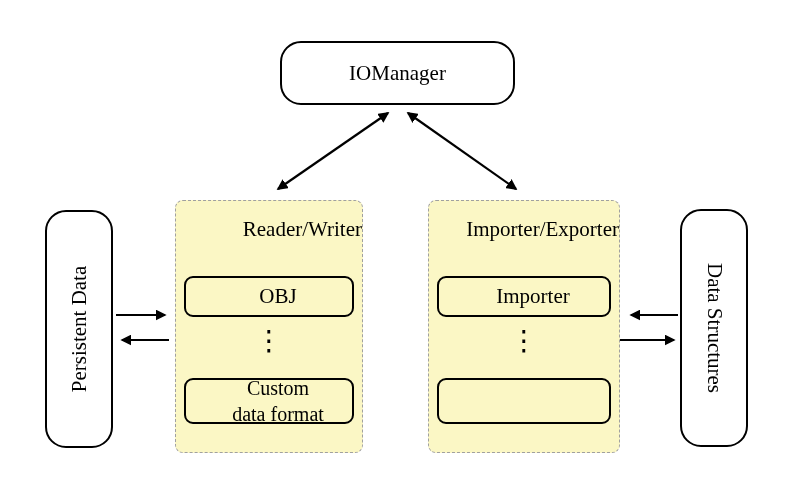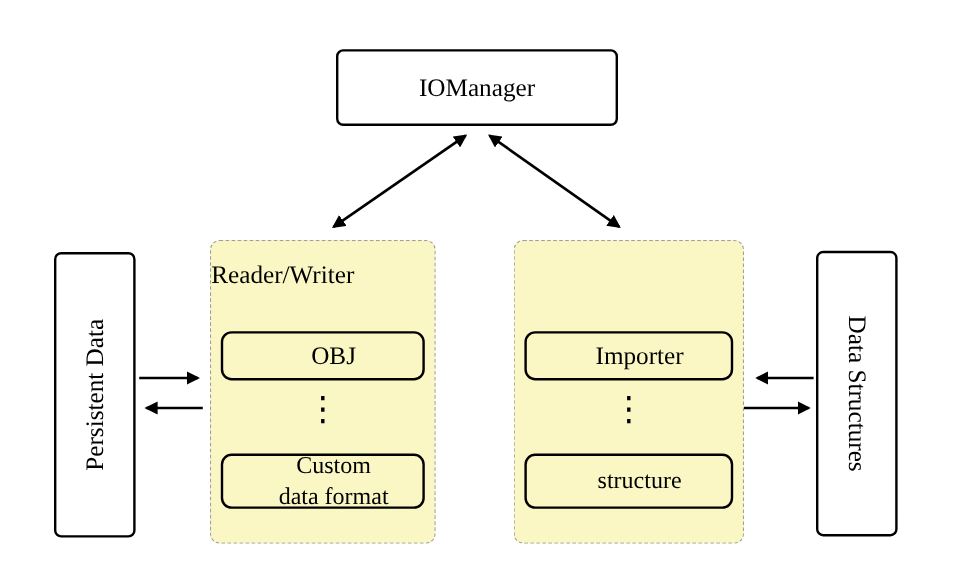--- a/index.html
+++ b/index.html
@@ -3,37 +3,37 @@
 <meta charset="utf-8">
 <style>
   html,body{margin:0;padding:0;background:#ffffff;}
   .stage{
     position:relative;width:800px;height:489px;background:#ffffff;overflow:hidden;
     font-family:"Liberation Serif","DejaVu Serif",serif;color:#000;
   }
   .arrows{position:absolute;left:0;top:0;}
   .arrows line{stroke:#000;stroke-width:2.2;}
   .node{
-    position:absolute;border:2.5px solid #000;border-radius:6px;background:#fff;
+    position:absolute;border:2.5px solid #000;border-radius:21px;background:#fff;
     display:flex;align-items:center;justify-content:center;box-sizing:border-box;
   }
   .io-node{left:280px;top:41px;width:235px;height:64px;font-size:21px;}
   .side-node{width:68px;background:#fff;}
   .side-node.left{left:45px;top:210px;height:238px;}
   .side-node.right{left:680px;top:209px;height:238px;}
   .vlabel{position:absolute;top:50%;left:50%;white-space:nowrap;font-size:21px;}
   .rot-ccw{transform:translate(-50%,-50%) rotate(-90deg);}
   .rot-cw{transform:translate(-50%,-50%) rotate(90deg);}
   .panel{
     position:absolute;top:200px;height:253px;background:#fbf7c5;
     border:1.5px dashed #a0a0a0;border-radius:8px;box-sizing:border-box;
   }
   .panel.left{left:175px;width:188px;}
   .panel.right{left:428px;width:192px;}
-  .panel-title{position:absolute;left:0;right:0;top:16px;text-align:left;font-size:21px;}
+  .panel-title{position:absolute;left:0;right:0;top:16px;text-align:right;font-size:21px;}
   .inner-node{
     position:absolute;border:2.5px solid #000;border-radius:9px;background:transparent;
     display:flex;flex-direction:column;align-items:center;justify-content:center;
     box-sizing:border-box;text-align:center;font-size:20px;line-height:1.3;padding-left:18px;
   }
   .slot-top{left:8px;top:75px;right:8px;height:41px;font-size:21px;}
   .slot-bottom{left:8px;top:177px;right:8px;height:46px;}
   .vdots{
     position:absolute;left:0;right:0;top:126px;text-align:center;
     font-family:"DejaVu Sans",sans-serif;font-size:28px;line-height:1;color:#000;
@@ -78,24 +78,24 @@
     <div class="vdots">
       <span>⋮</span>
     </div>
     <div class="inner-node slot-bottom">
       <span>Custom</span>
       <span>data format</span>
     </div>
   </div>
 
   <div class="panel right">
+    <div class="panel-title">Importer/Exporter</div>
     <div class="inner-node slot-top">
       <span>Importer</span>
     </div>
     <div class="vdots">
       <span>⋮</span>
     </div>
     <div class="inner-node slot-bottom">
-      <span>structure</span>
     </div>
   </div>
 
 </div>
 
 </body></html>

